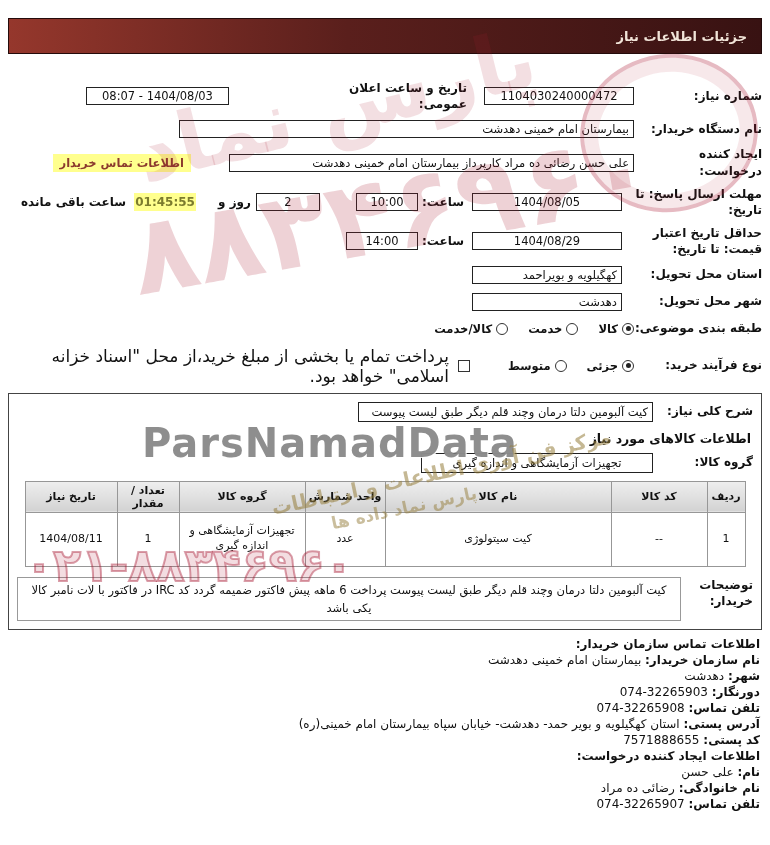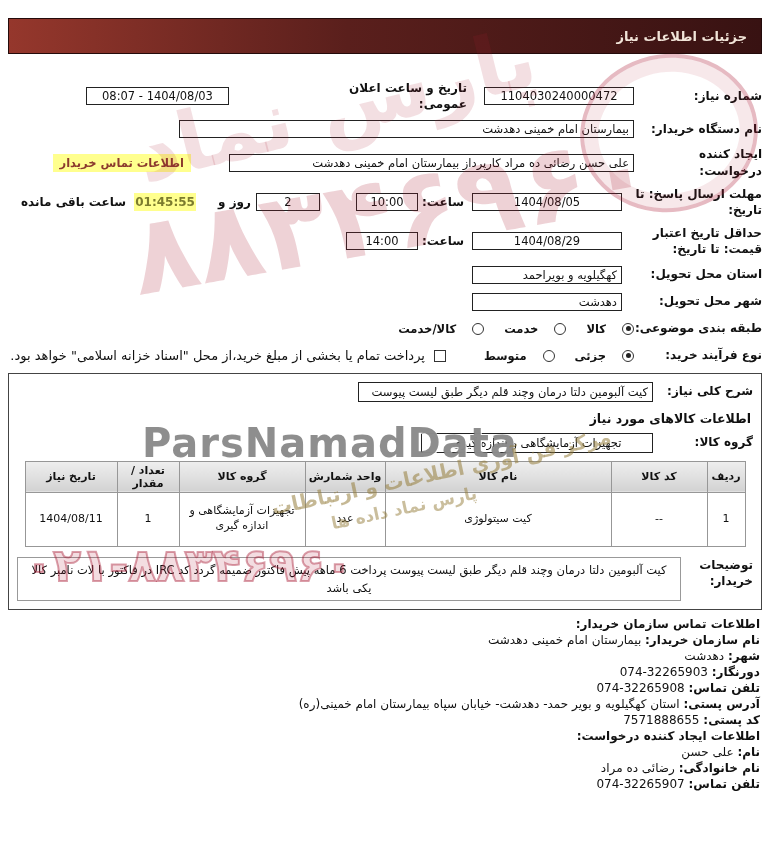--- a/index.html
+++ b/index.html
@@ -36,21 +36,21 @@
   .center { justify-content:center; }
   .ltr { direction:ltr; unicode-bidi:isolate; }
   .yellow-link { background:#ffff8e; color:#8b3a2e; font-weight:bold; font-size:11.5px;
                  padding:2px 7px; flex:none; cursor:pointer; }
   .timer { background:#ffff8e; color:#7c7c2e; font-weight:bold; font-size:12px;
            width:62px; height:18px; display:flex; align-items:center; justify-content:center; flex:none; }
   .radio { width:12px; height:12px; border:1px solid #333; border-radius:50%; background:#fff;
            display:inline-block; position:relative; flex:none; margin-left:4px; }
   .radio.sel::after { content:""; position:absolute; inset:2.5px; background:#222; border-radius:50%; }
   .checkbox { width:12px; height:12px; border:1px solid #333; background:#fff; flex:none; margin-left:5px; }
-  .opt { display:flex; align-items:center; margin-left:20px; font-weight:bold; font-size:11.5px;gap:12px; }
+  .opt { display:flex; align-items:center; margin-left:20px; font-weight:bold; font-size:11.5px; }
 
   
   .main-box { margin:0 8px; border:1px solid #444; padding:8px; position:relative; background:transparent; }
   .section-title { font-weight:bold; font-size:12.5px; margin:9px 2px 7px; }
   .goods-table { width:720px; margin:4px auto 10px; border-collapse:collapse; table-layout:fixed; font-size:11px; }
   .goods-table th { background:linear-gradient(#efefef,#d2d2d2); border:1px solid #979797;
                     height:28px; font-weight:bold; padding:2px 3px; }
   .goods-table td { border:1px solid #979797; background:rgba(255,255,255,.9); text-align:center;
                     padding:5px 3px; height:54px; vertical-align:middle; line-height:1.35; }
   .notes-row { display:flex; align-items:flex-start; font-size:12px; margin-top:2px; }
@@ -146,21 +146,21 @@
     <span class="flabel">نوع فرآیند خرید:</span>
     <span class="opt">
       <span class="radio sel"></span>
       <span>جزئی</span>
     </span>
     <span class="opt">
       <span class="radio"></span>
       <span>متوسط</span>
     </span>
     <span class="checkbox" style="margin-right:18px;"></span>
-    <span style="font-size:13px; margin-right:4px;">پرداخت تمام یا بخشی از مبلغ خرید،از محل "اسناد خزانه اسلامی" خواهد بود.</span>
+    <span style="font-size:17px; margin-right:4px;">پرداخت تمام یا بخشی از مبلغ خرید،از محل "اسناد خزانه اسلامی" خواهد بود.</span>
   </div>
 
 </div>
 
 <div class="main-box">
 
   <div class="frow" style="margin-bottom:8px;">
     <span class="flabel" style="width:100px;">شرح کلی نیاز:</span>
     <div class="vbox" style="width:295px; height:20px;">کیت آلبومین دلتا درمان وچند قلم دیگر طبق لیست پیوست</div>
   </div>

